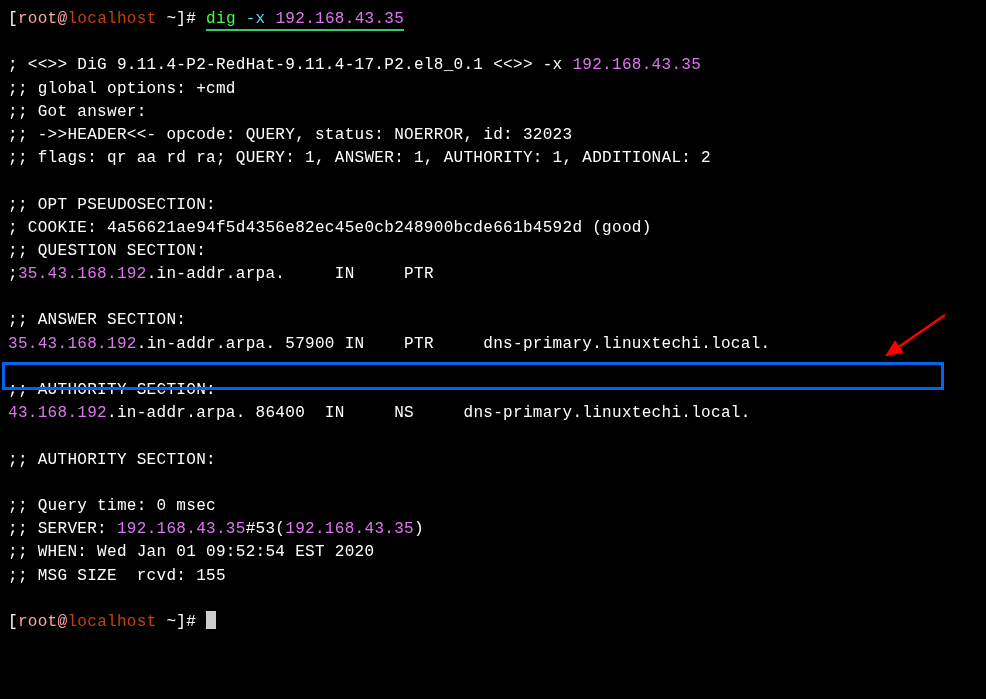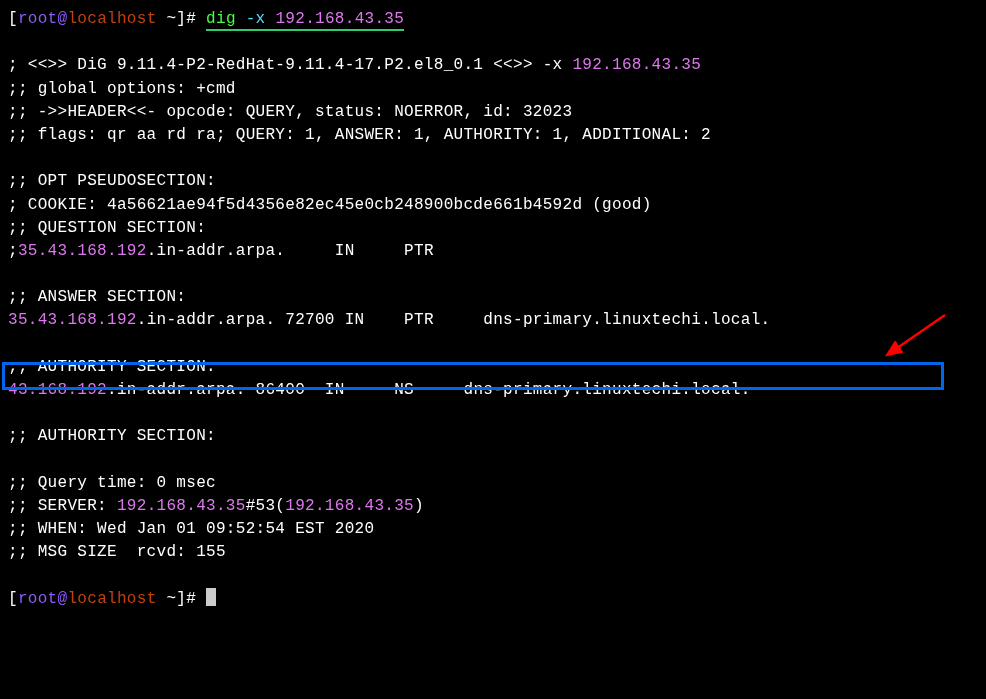--- a/index.html
+++ b/index.html
@@ -11,21 +11,21 @@
     color: #ffffff;
     padding: 8px;
     position: relative;
     width: 986px;
     height: 699px;
     overflow: hidden;
     font-weight: 500;
     letter-spacing: 0.3px;
   }
   .line { white-space: pre; }
-  .red { color: #8b5cf6; text-align: right; }
+  .red { color: #fca5a5; text-align: right; }
   .orange { color: #c2410c; }
   .green { color: #44ff44; }
   .cyan { color: #55ddff; }
   .purple { color: #dd77ee; }
   .white { color: #ffffff; }
   .cursor {
     display: inline-block;
     width: 10px;
     height: 18px;
     background: #cccccc;
@@ -58,34 +58,35 @@
 
 <div>
 
 <div class="line"><span class="white">[</span><span class="red">root</span><span class="red">@</span><span class="orange">localhost</span><span class="white"> ~</span><span class="white">]# </span><span class="underline-green"><span class="green">dig</span><span class="white"> </span><span class="cyan">-x</span><span class="white"> </span><span class="purple">192.168.43.35</span></span></div>
 
 <div class="line"> </div>
 
 <div class="line"><span class="white">; &lt;&lt;&gt;&gt; DiG 9.11.4-P2-RedHat-9.11.4-17.P2.el8_0.1 &lt;&lt;&gt;&gt; -x </span><span class="purple">192.168.43.35</span></div>
 
 <div class="line white">;; global options: +cmd</div>
+<div class="line white">;; Got answer:</div>
 <div class="line white">;; -&gt;&gt;HEADER&lt;&lt;- opcode: QUERY, status: NOERROR, id: 32023</div>
 <div class="line white">;; flags: qr aa rd ra; QUERY: 1, ANSWER: 1, AUTHORITY: 1, ADDITIONAL: 2</div>
 
 <div class="line"> </div>
 
 <div class="line white">;; OPT PSEUDOSECTION:</div>
 <div class="line white">; COOKIE: 4a56621ae94f5d4356e82ec45e0cb248900bcde661b4592d (good)</div>
 <div class="line white">;; QUESTION SECTION:</div>
 <div class="line"><span class="white">;</span><span class="purple">35.43.168.192</span><span class="white">.in-addr.arpa.     IN     PTR</span></div>
 
 <div class="line"> </div>
 
 <div class="line white">;; ANSWER SECTION:</div>
-<div class="line"><span class="purple">35.43.168.192</span><span class="white">.in-addr.arpa. 72700 IN    PTR     </span><span class="white">dns-primary.linuxtechi.local.</span></div>
+<div class="line"><span class="purple">35.43.168.192</span><span class="white">.in-addr.arpa. 57900 IN    PTR     </span><span class="white">dns-primary.linuxtechi.local.</span></div>
 
 <div class="line"> </div>
 
 <div class="line white">;; AUTHORITY SECTION:</div>
 <div class="line"><span class="purple">43.168.192</span><span class="white">.in-addr.arpa. 86400  IN     NS     </span><span class="white">dns-primary.linuxtechi.local.</span></div>
 
 <div class="line"> </div>
 
 <div class="line white">;; AUTHORITY SECTION:</div>
 

